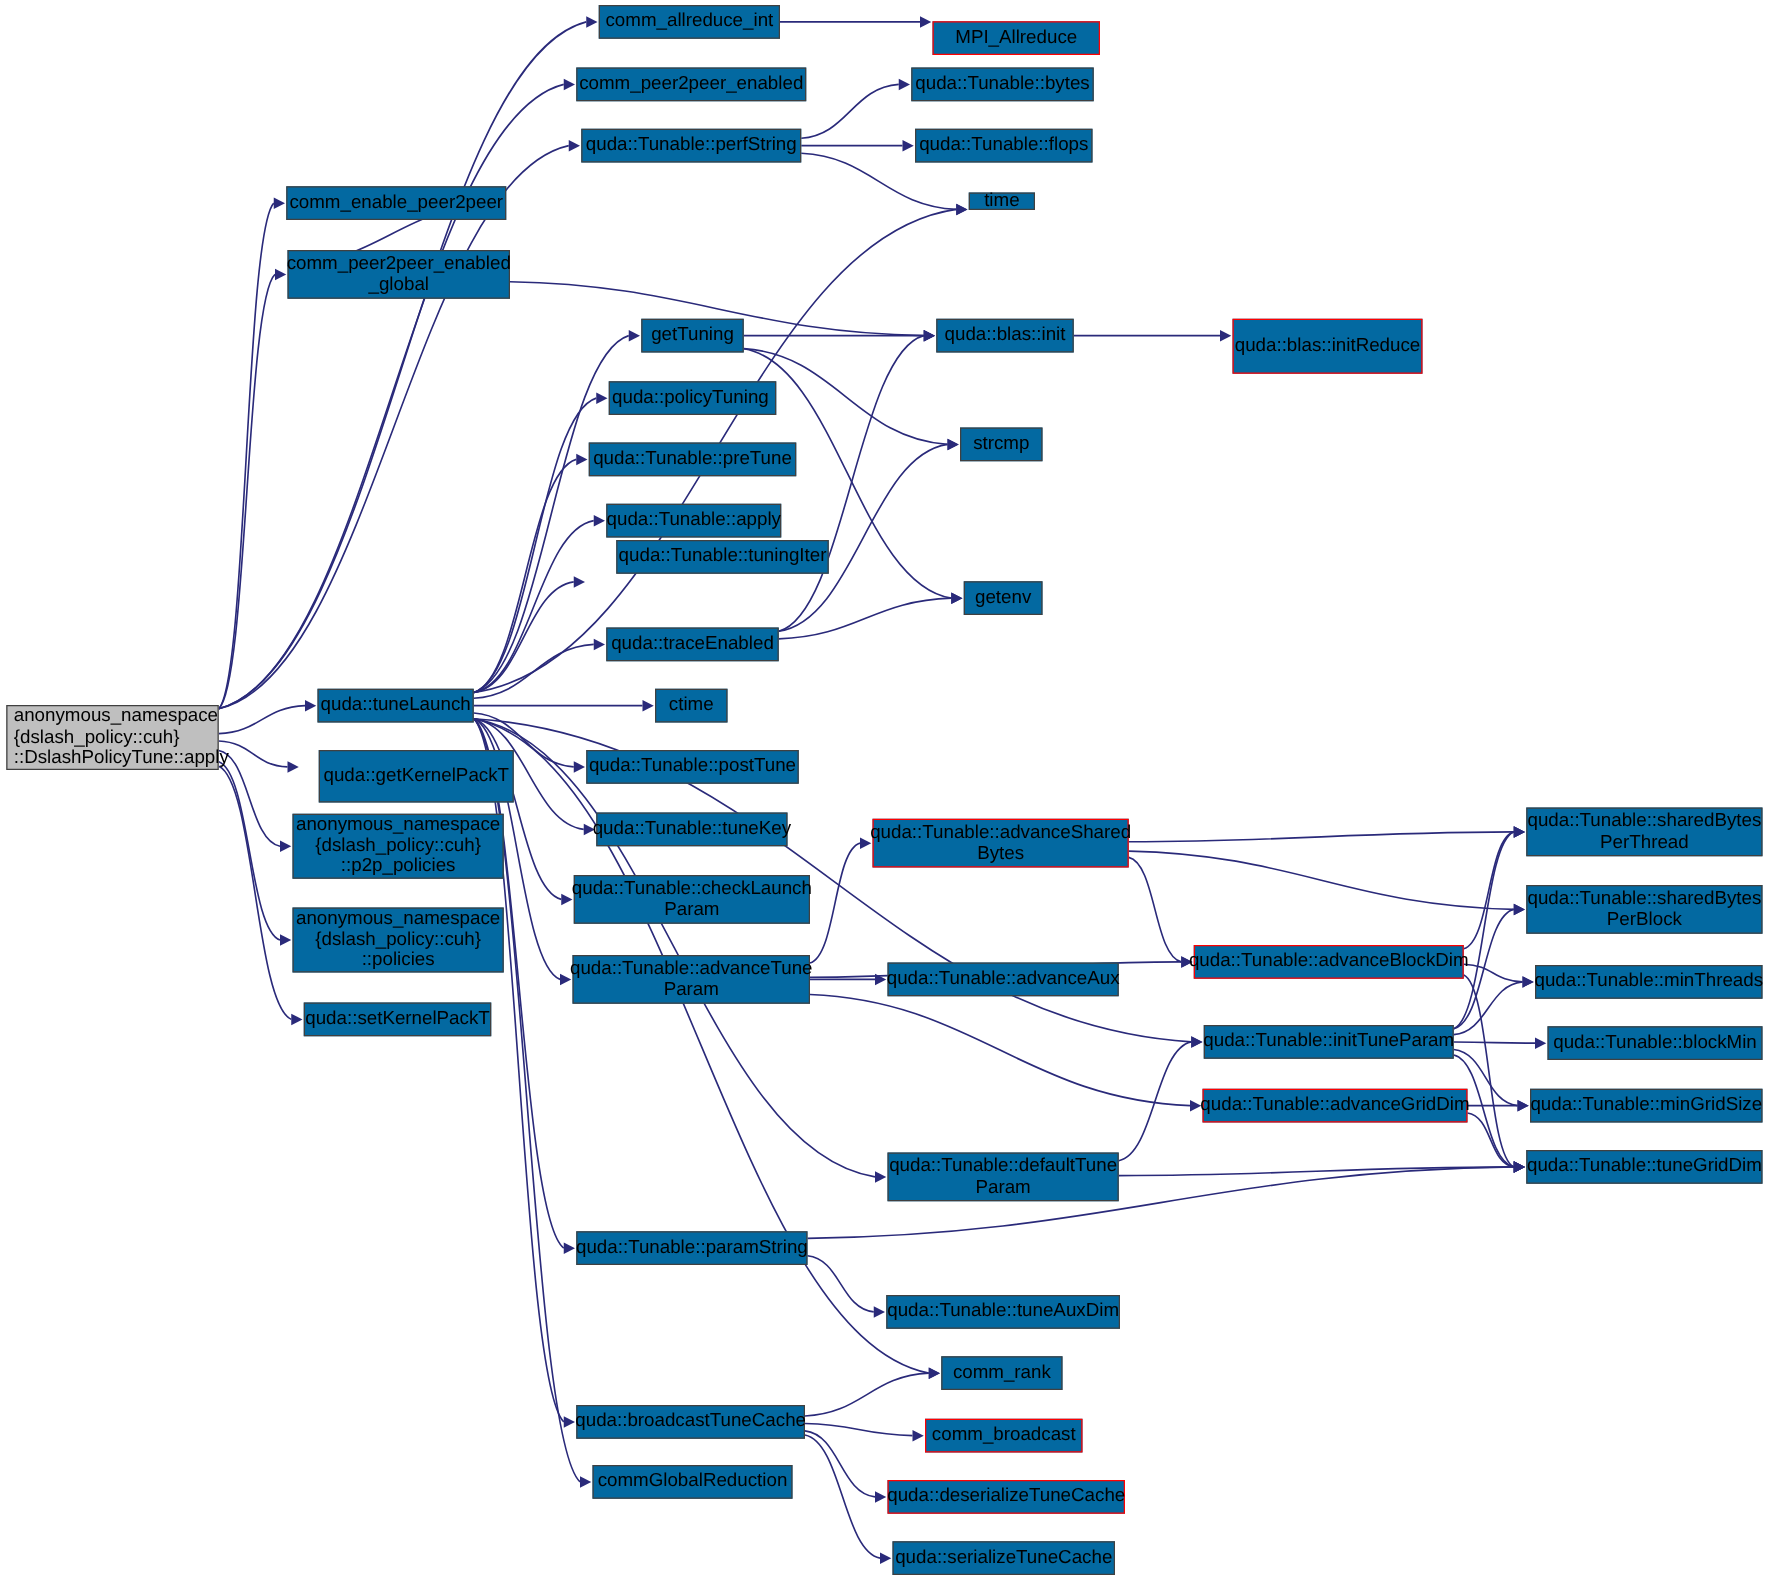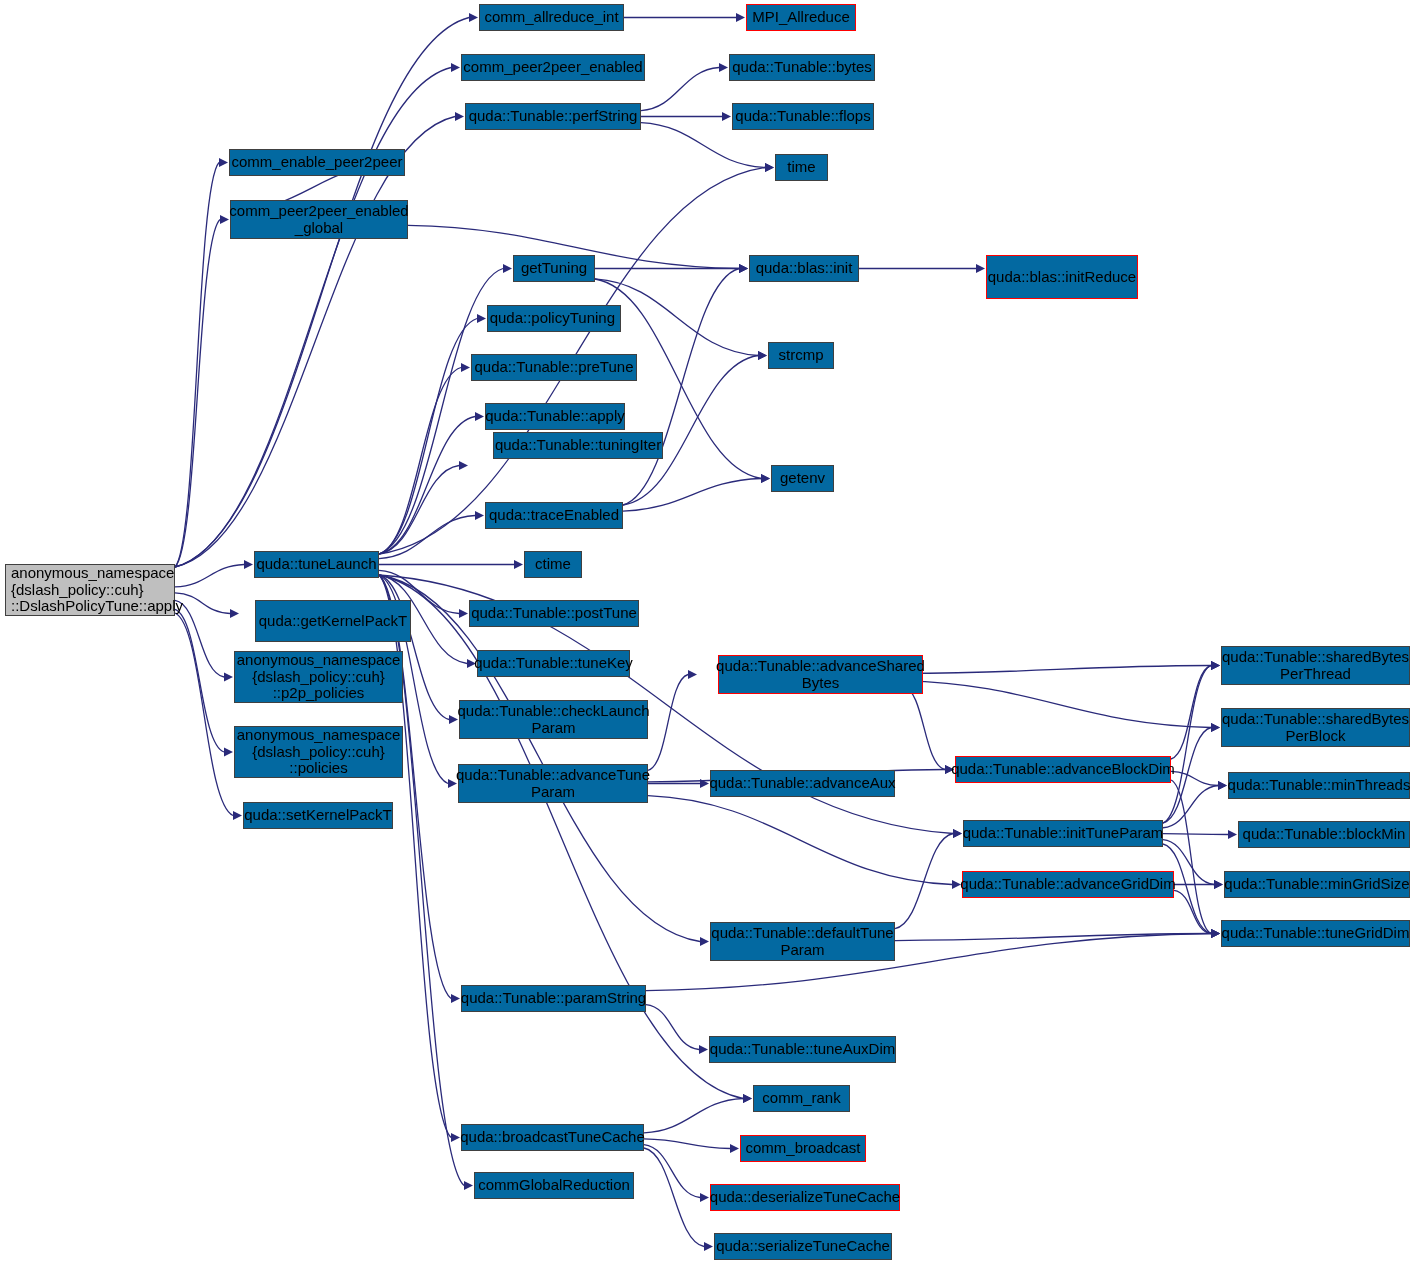--- a/index.html
+++ b/index.html
@@ -152,44 +152,44 @@
       <polygon points="739,1148.5 730,1143.9 730,1153.1" fill="#2a2a7a"></polygon>
       <path d="M 644 1144.7 C 671.72 1147.868, 672.28 1194.332, 700 1197.5" fill="none" stroke="#2a2a7a" stroke-width="1.3"></path>
       <polygon points="709,1197.5 700,1192.9 700,1202.1" fill="#2a2a7a"></polygon>
       <path d="M 644 1148 C 673.4 1153.91, 674.6 1240.59, 704 1246.5" fill="none" stroke="#2a2a7a" stroke-width="1.3"></path>
       <polygon points="713,1246.5 704,1241.9 704,1251.1" fill="#2a2a7a"></polygon>
     </svg>
 <div class="node root" style="left: 5px; top: 564px; width: 170px; height: 52px;"><span class="lbl">anonymous_namespace
 {dslash_policy::cuh}
 ::DslashPolicyTune::apply</span></div>
     <div class="node" style="left: 479px; top: 4px; width: 145px; height: 27px;"><span class="lbl">comm_allreduce_int</span></div>
-    <div class="node red" style="left: 746px; top: 4px; width: 110px; height: 27px;"><span class="lbl">MPI_Allreduce</span></div>
+    <div class="node red" style="left: 746px; top: 17px; width: 134px; height: 27px;"><span class="lbl">MPI_Allreduce</span></div>
     <div class="node" style="left: 461px; top: 54px; width: 184px; height: 27px;"><span class="lbl">comm_peer2peer_enabled</span></div>
     <div class="node" style="left: 729px; top: 54px; width: 146px; height: 27px;"><span class="lbl">quda::Tunable::bytes</span></div>
     <div class="node" style="left: 465px; top: 103px; width: 176px; height: 27px;"><span class="lbl">quda::Tunable::perfString</span></div>
     <div class="node" style="left: 732px; top: 103px; width: 142px; height: 27px;"><span class="lbl">quda::Tunable::flops</span></div>
     <div class="node" style="left: 229px; top: 149px; width: 176px; height: 27px;"><span class="lbl">comm_enable_peer2peer</span></div>
-    <div class="node" style="left: 775px; top: 154px; width: 53px; height: 27px;"><span class="lbl">time</span></div>
+    <div class="node" style="left: 775px; top: 154px; width: 53px; height: 14px;"><span class="lbl">time</span></div>
     <div class="node" style="left: 230px; top: 200px; width: 178px; height: 39px;"><span class="lbl">comm_peer2peer_enabled
 _global</span></div>
     <div class="node" style="left: 513px; top: 255px; width: 82px; height: 27px;"><span class="lbl">getTuning</span></div>
     <div class="node" style="left: 749px; top: 255px; width: 110px; height: 27px;"><span class="lbl">quda::blas::init</span></div>
     <div class="node red" style="left: 986px; top: 255px; width: 152px; height: 44px;"><span class="lbl">quda::blas::initReduce</span></div>
     <div class="node" style="left: 487px; top: 305px; width: 134px; height: 27px; justify-content: flex-end;"><span class="lbl">quda::policyTuning</span></div>
     <div class="node" style="left: 768px; top: 342px; width: 66px; height: 27px;"><span class="lbl">strcmp</span></div>
     <div class="node" style="left: 471px; top: 354px; width: 166px; height: 27px;"><span class="lbl">quda::Tunable::preTune</span></div>
     <div class="node" style="left: 485px; top: 403px; width: 140px; height: 27px;"><span class="lbl">quda::Tunable::apply</span></div>
     <div class="node" style="left: 469px; top: 432px; width: 170px; height: 27px; margin-left: 24px;"><span class="lbl">quda::Tunable::tuningIter</span></div>
     <div class="node" style="left: 771px; top: 465px; width: 63px; height: 27px;"><span class="lbl">getenv</span></div>
     <div class="node" style="left: 485px; top: 502px; width: 138px; height: 27px;"><span class="lbl">quda::traceEnabled</span></div>
     <div class="node" style="left: 254px; top: 551px; width: 125px; height: 27px;"><span class="lbl">quda::tuneLaunch</span></div>
     <div class="node" style="left: 524px; top: 551px; width: 58px; height: 27px;"><span class="lbl">ctime</span></div>
     <div class="node" style="left: 255px; top: 600px; width: 156px; height: 42px; text-align: right;"><span class="lbl">quda::getKernelPackT</span></div>
     <div class="node" style="left: 469px; top: 600px; width: 170px; height: 27px;"><span class="lbl">quda::Tunable::postTune</span></div>
-    <div class="node red" style="left: 698px; top: 655px; width: 205px; height: 39px; margin-left: 20px;"><span class="lbl">quda::Tunable::advanceShared
+    <div class="node red" style="left: 698px; top: 655px; width: 205px; height: 39px;"><span class="lbl">quda::Tunable::advanceShared
 Bytes</span></div>
     <div class="node" style="left: 1221px; top: 646px; width: 189px; height: 39px;"><span class="lbl">quda::Tunable::sharedBytes
 PerThread</span></div>
     <div class="node" style="left: 234px; top: 651px; width: 169px; height: 52px;"><span class="lbl">anonymous_namespace
 {dslash_policy::cuh}
 ::p2p_policies</span></div>
     <div class="node" style="left: 477px; top: 650px; width: 153px; height: 27px;"><span class="lbl">quda::Tunable::tuneKey</span></div>
     <div class="node" style="left: 459px; top: 700px; width: 189px; height: 39px;"><span class="lbl">quda::Tunable::checkLaunch
 Param</span></div>
     <div class="node" style="left: 1221px; top: 708px; width: 189px; height: 39px;"><span class="lbl">quda::Tunable::sharedBytes

